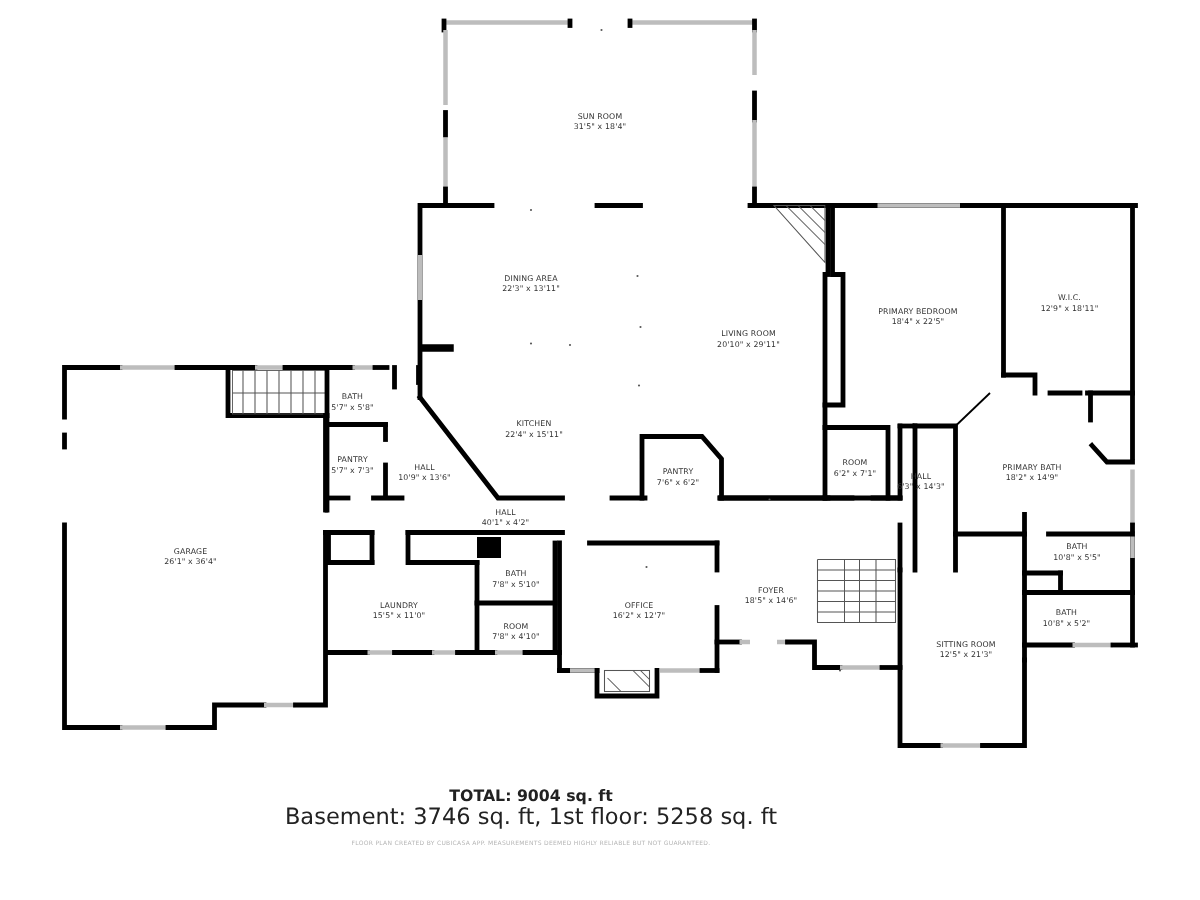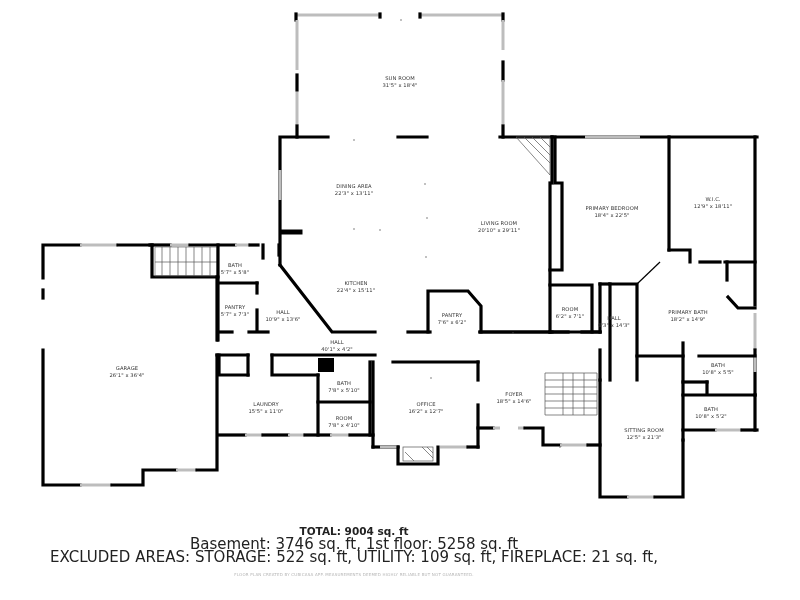--- a/index.html
+++ b/index.html
@@ -291,15 +291,14 @@
     </div>
   <div class="room-label" style="left:127px;top:372px">
       <span>GARAGE</span>
       <span>26'1" x 36'4"</span>
     </div>
 </div>
 
 <div id="summary">
   <div class="total">TOTAL: 9004 sq. ft</div>
   <div class="line">Basement: 3746 sq. ft, 1st floor: 5258 sq. ft</div>
-  <div class="line">EXCLUDED AREAS: STORAGE: 522 sq. ft, UTILITY: 109 sq. ft, FIREPLACE: 21 sq. ft,</div>
   <div class="foot">FLOOR PLAN CREATED BY CUBICASA APP. MEASUREMENTS DEEMED HIGHLY RELIABLE BUT NOT GUARANTEED.</div>
 </div>
 
 </body></html>

